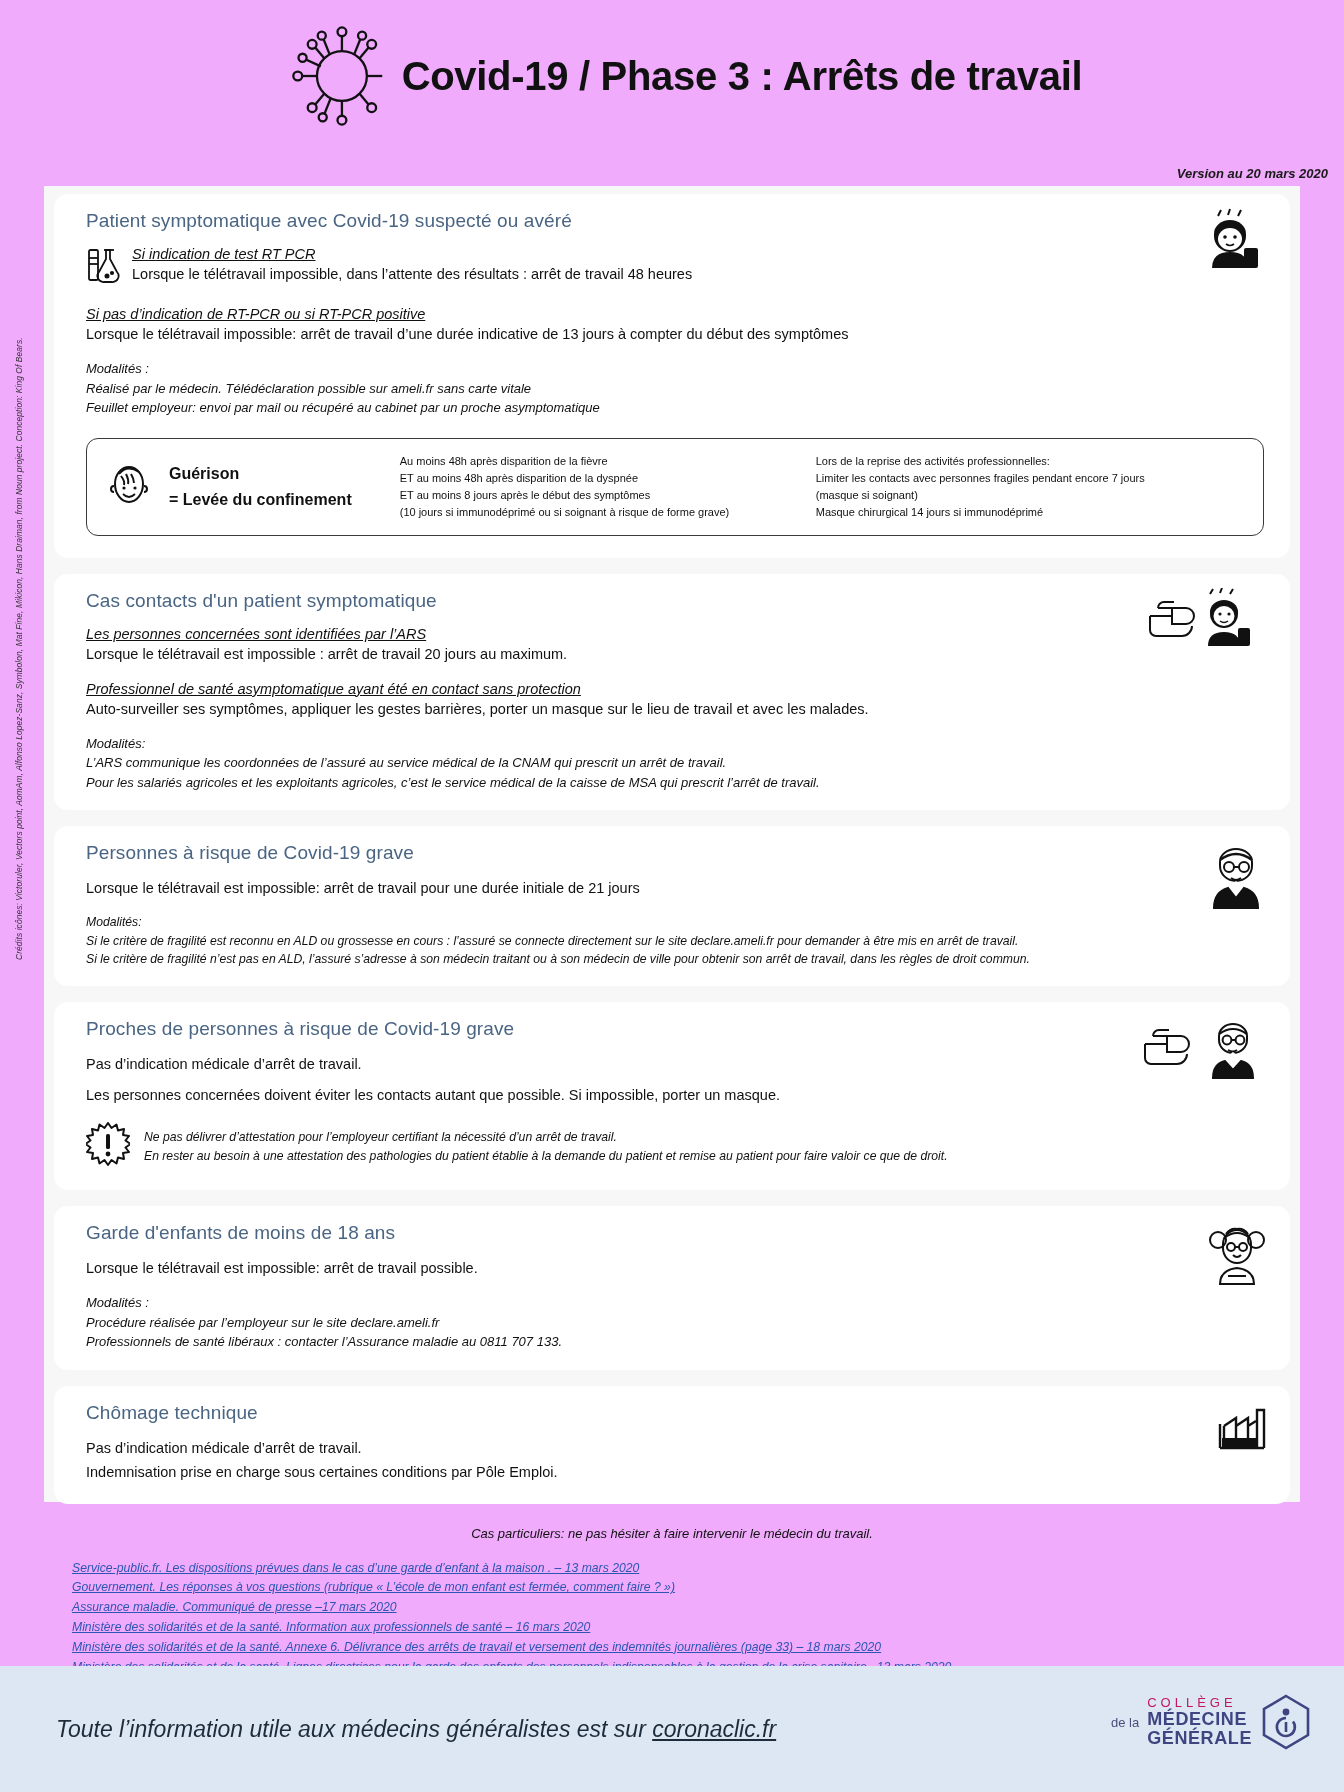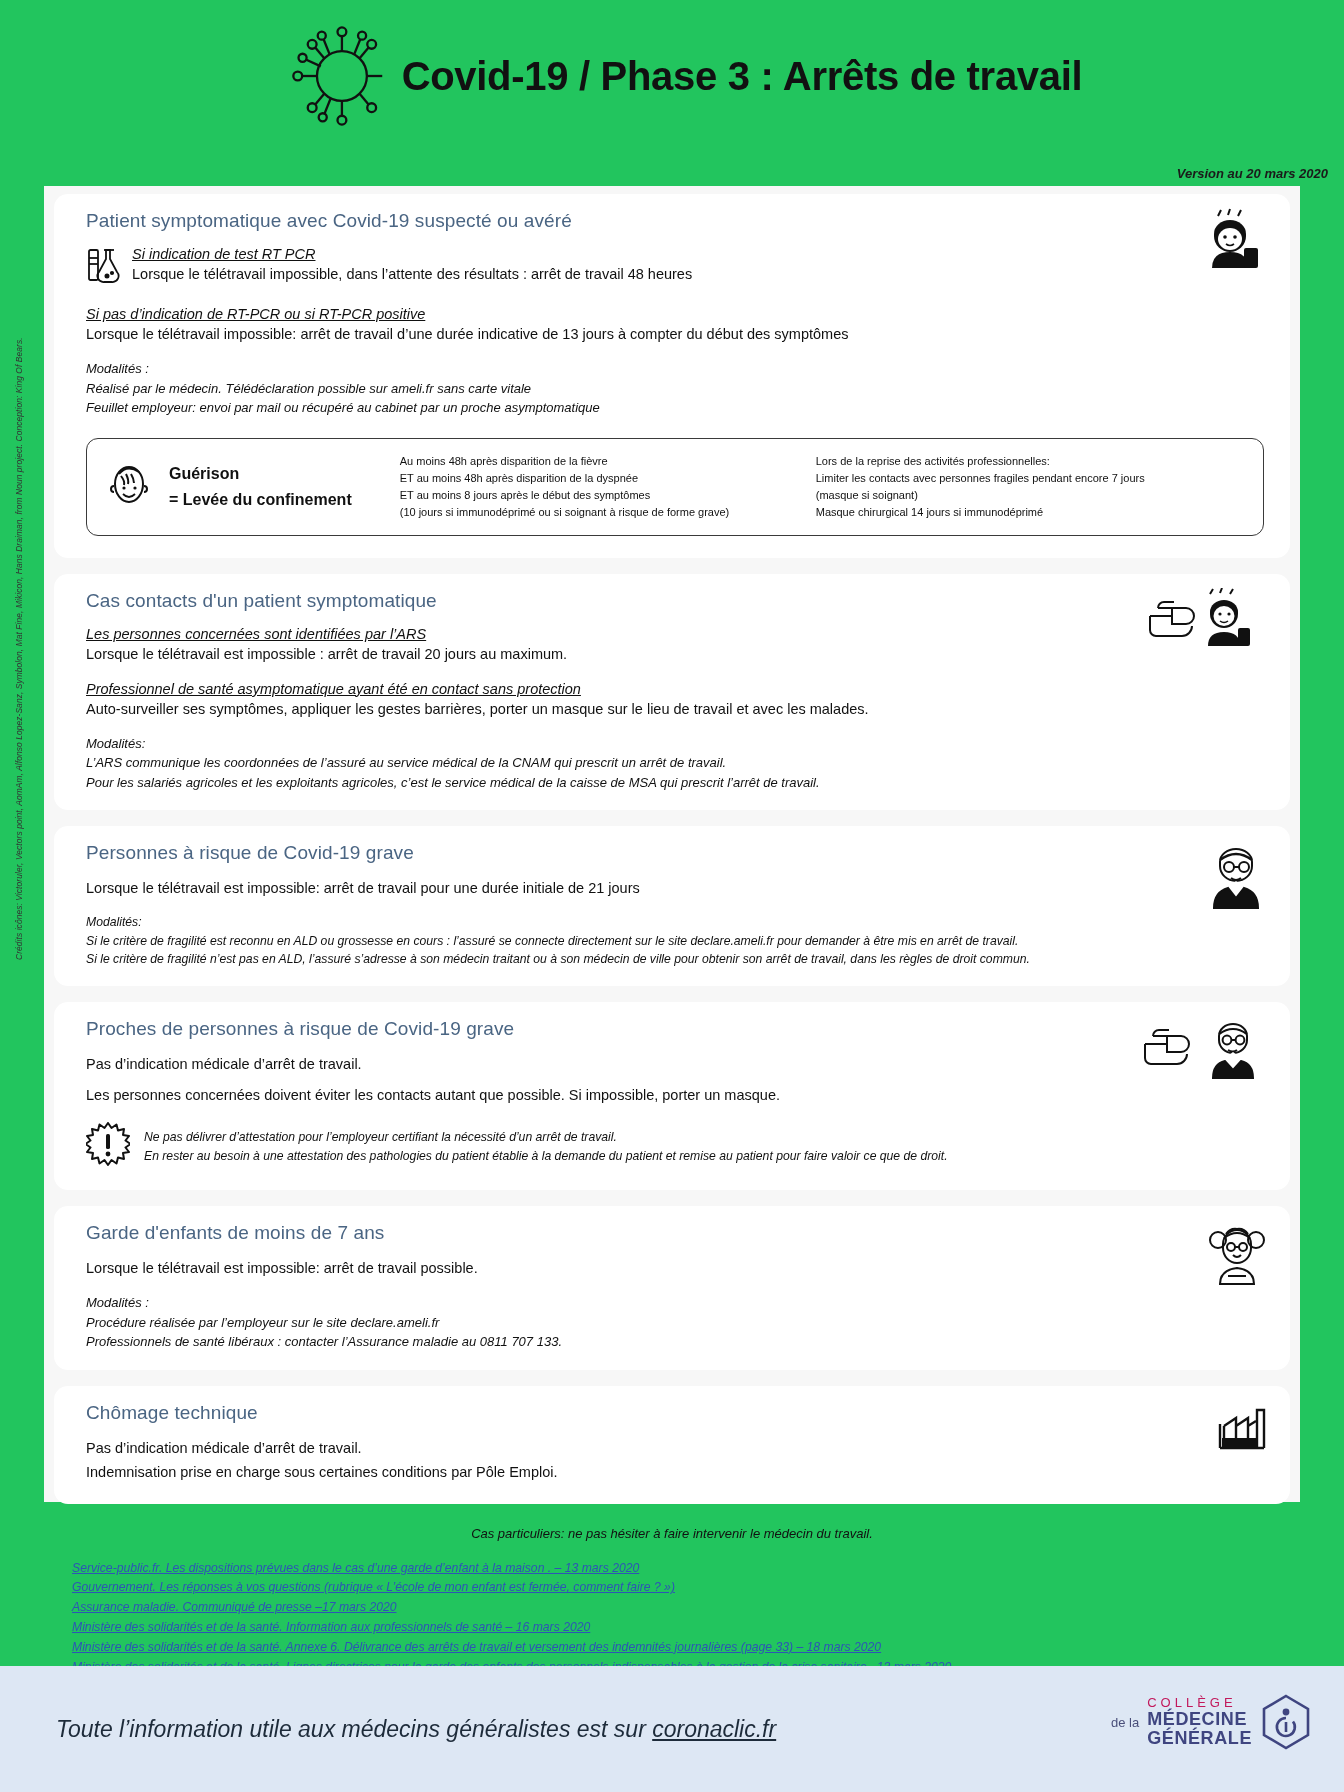--- a/index.html
+++ b/index.html
@@ -2,21 +2,21 @@
 <html><head>
 <meta charset="utf-8">
 <style>
   * { box-sizing: border-box; margin: 0; padding: 0; }
   html, body {
     width: 1344px; height: 1792px;
     background: #dce7f3;
     font-family: "Liberation Sans", sans-serif;
     overflow: hidden;
   }
-  .page { position: relative; width: 1344px; height: 1792px; background: #22c55e; }
+  .page { position: relative; width: 1344px; height: 1792px; background: #f0abfc; }
 
   
   .header {
     height: 152px; display: flex; align-items: center; justify-content: center;
     gap: 14px; padding-left: 30px;
   }
   .virus-icon { width: 96px; height: 120px; flex: 0 0 auto; }
   .main-title {
     font-size: 40px; font-weight: 700; color: #111;
     letter-spacing: -0.3px; white-space: nowrap;
@@ -359,21 +359,21 @@
             <path d="M20 14 q4 -6 11 -5 q7 -1 11 5"></path>
             <circle cx="25" cy="27" r="4"></circle>
               <circle cx="37" cy="27" r="4"></circle>
               <line x1="29" y1="27" x2="33" y2="27"></line>
             <path d="M27 35 q4 4 8 0"></path>
             <path d="M14 64 q0 -14 17 -16 q17 2 17 16 z"></path>
             <line x1="22" y1="56" x2="40" y2="56"></line>
           </g>
         </svg>
       </span>
-      <h2 class="sec-title">Garde d'enfants de moins de 7 ans</h2>
+      <h2 class="sec-title">Garde d'enfants de moins de 18 ans</h2>
       <div class="lead" style="margin-top:14px">Lorsque le télétravail est impossible: arrêt de travail possible.</div>
       <div class="modal-block">
         <div class="modal-line">Modalités :</div>
         <div class="modal-line">Procédure réalisée par l’employeur sur le site declare.ameli.fr</div>
         <div class="modal-line">Professionnels de santé libéraux : contacter l’Assurance maladie au 0811 707 133.</div>
       </div>
     </div>
 
     <div class="card" style="margin-bottom:0">
       <span class="corner-icon" style="top:20px">

